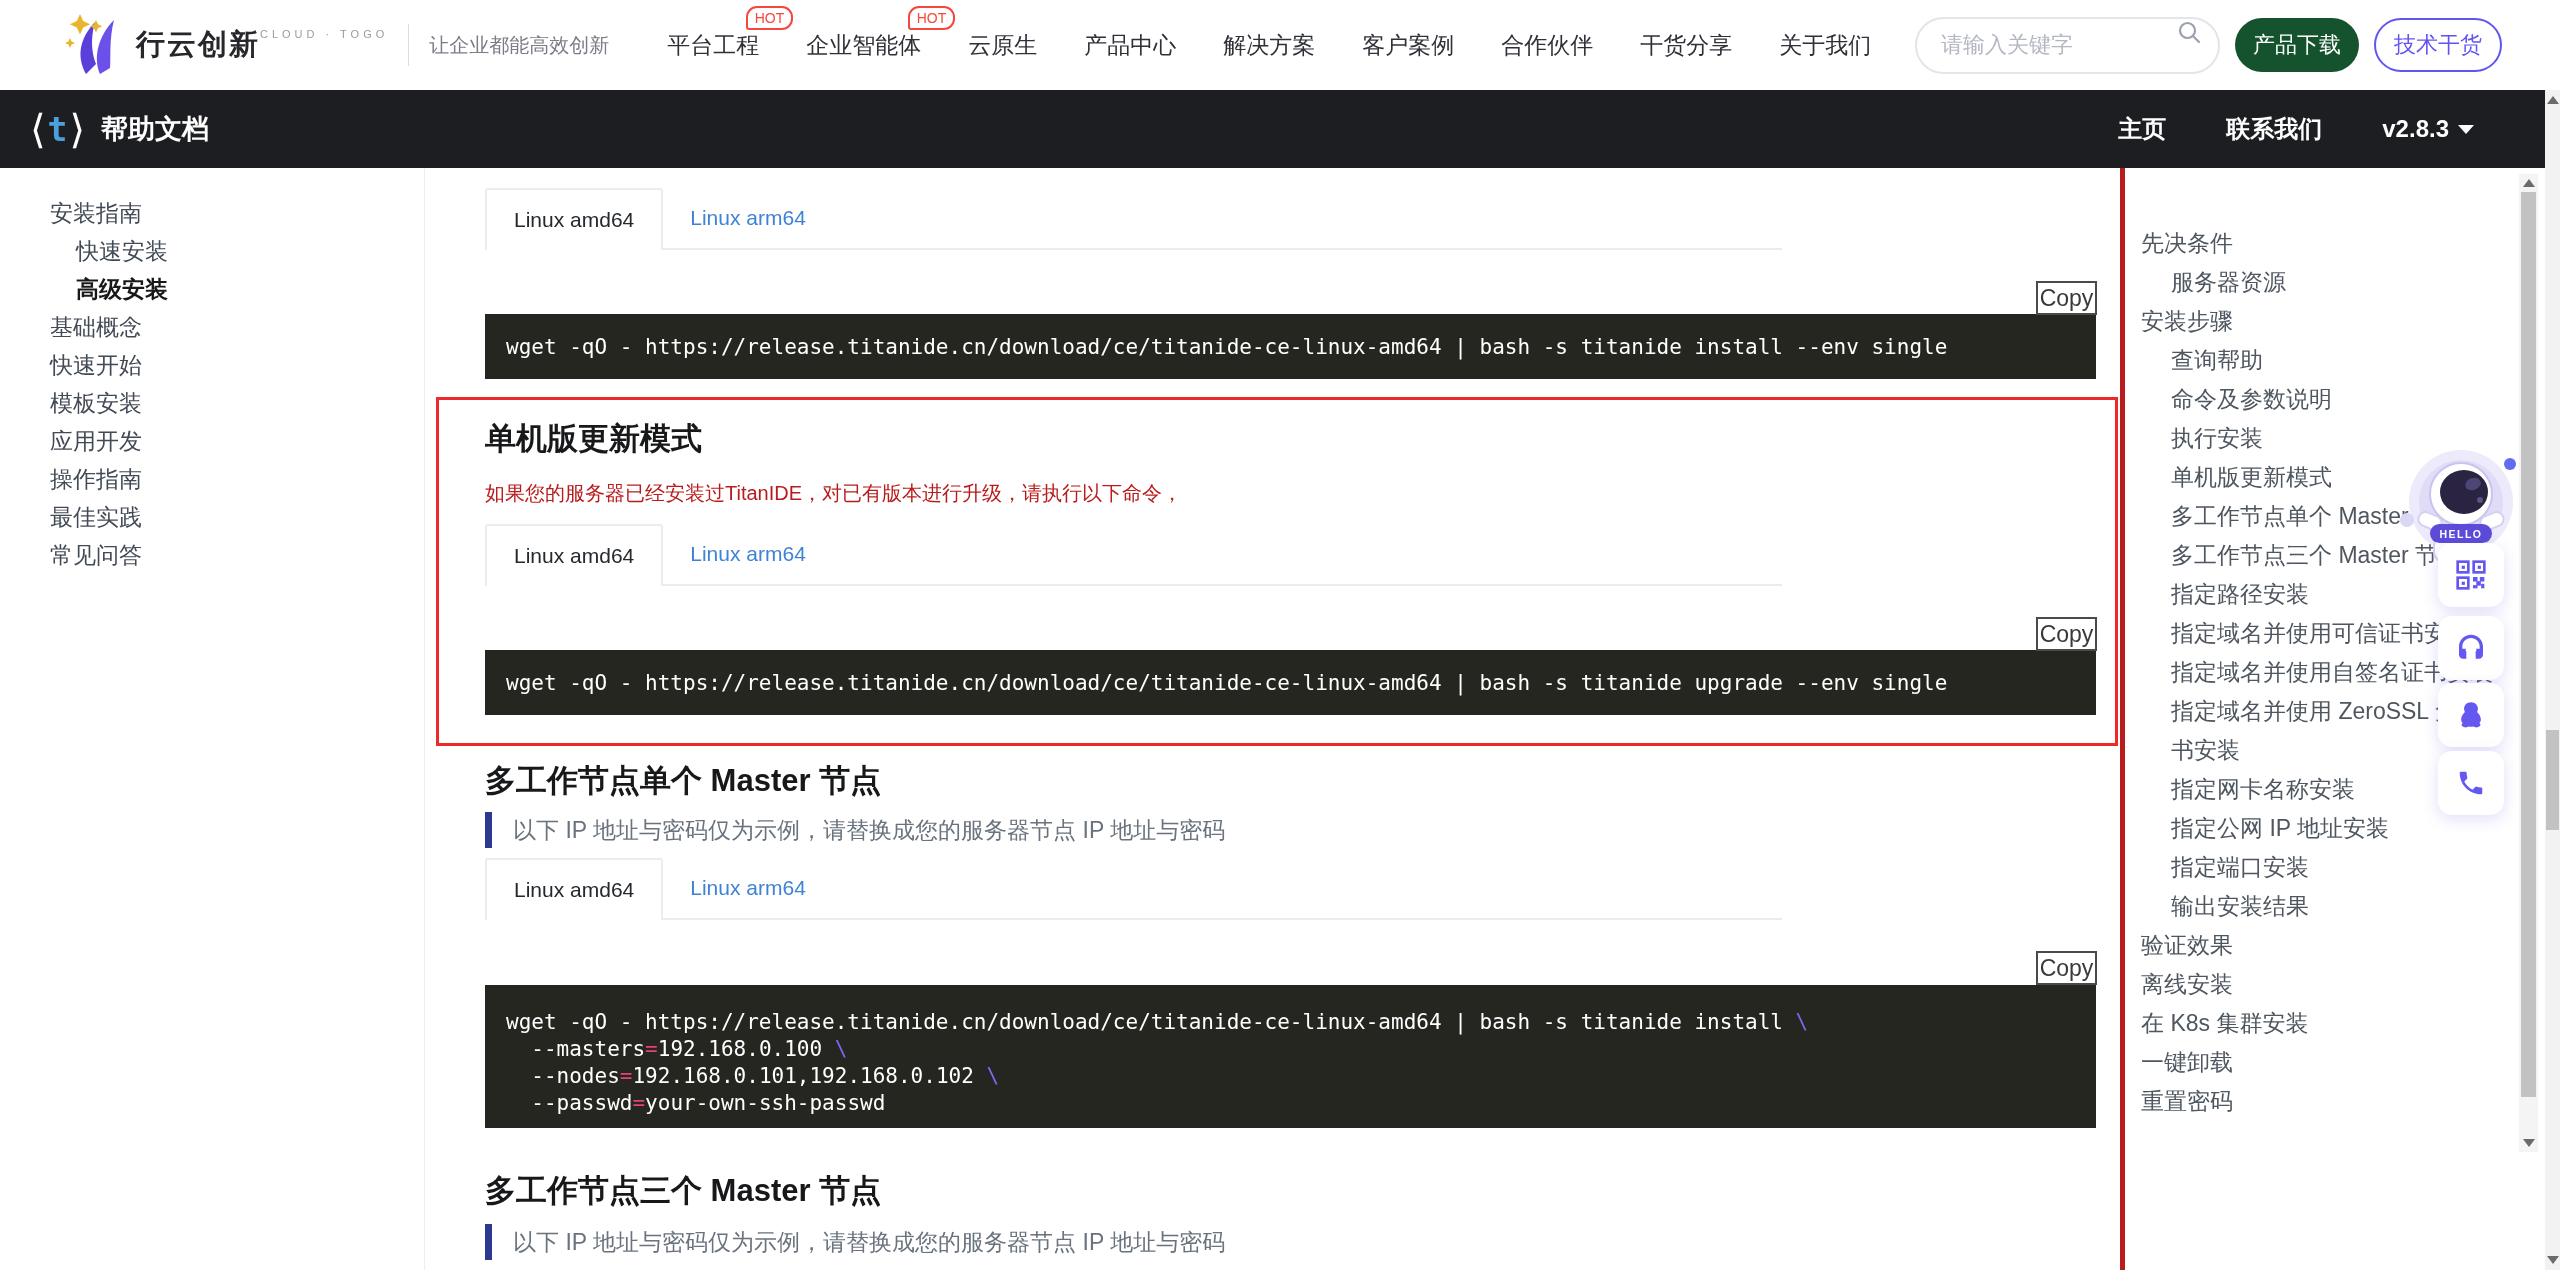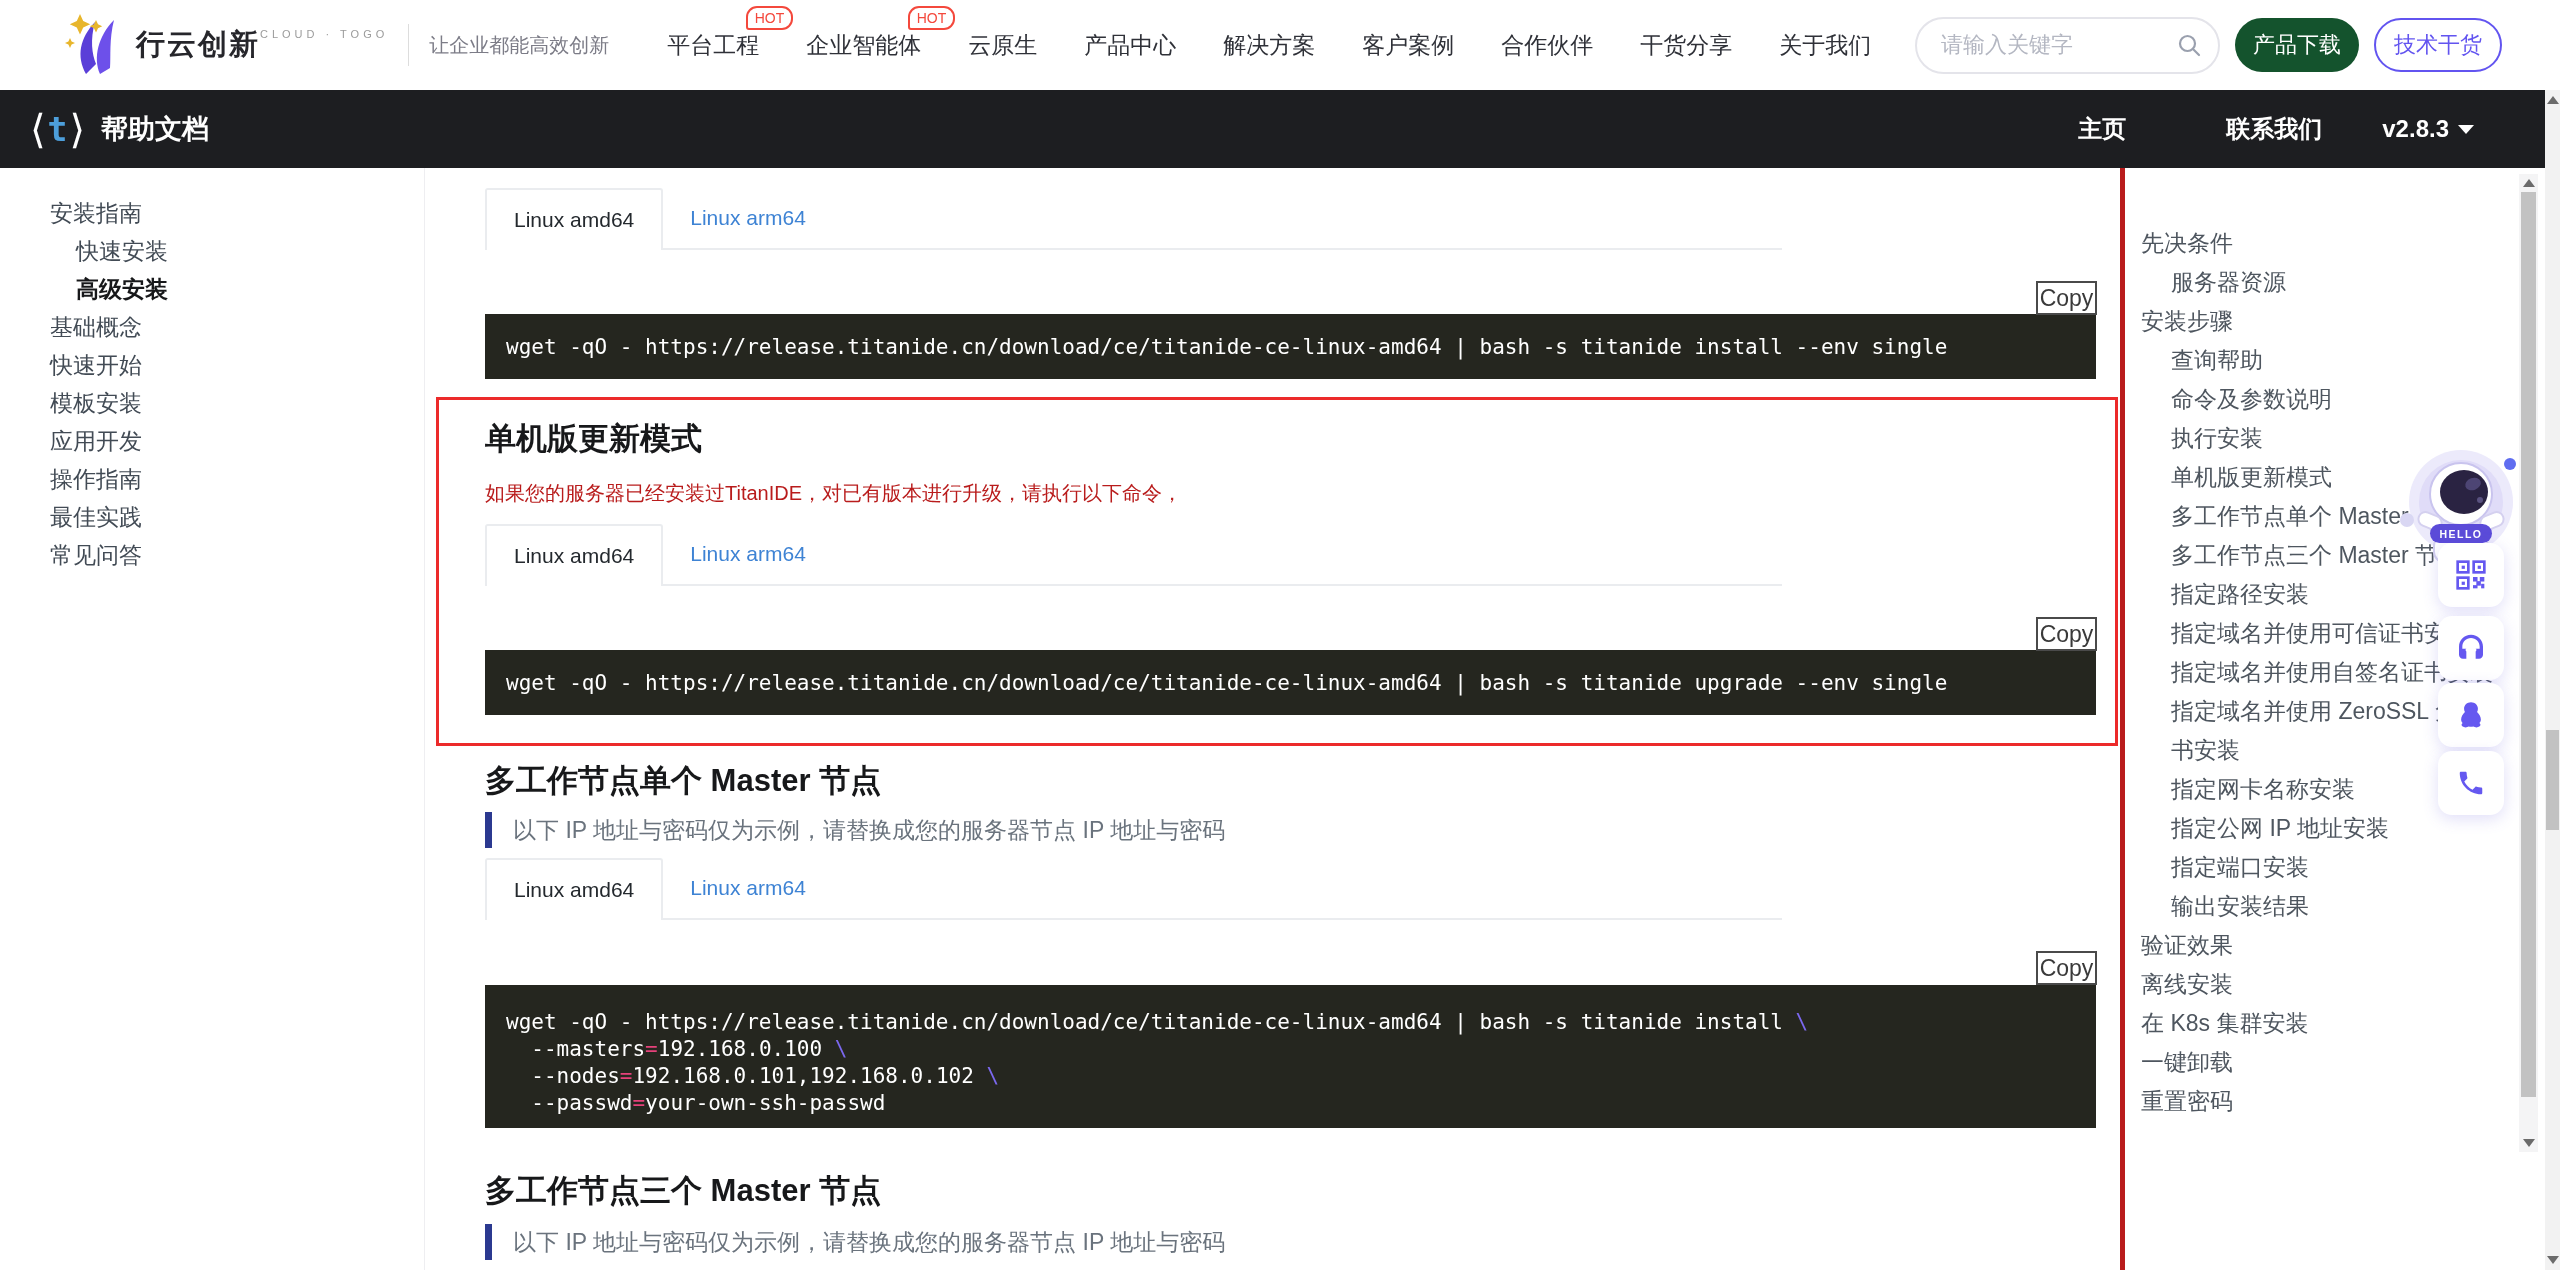--- a/index.html
+++ b/index.html
@@ -15,39 +15,39 @@
   .brand-sub { font-size:11px; color:#9b9b9b; letter-spacing:4px; margin-top:3px; }
   .vdivider { width:1px; height:42px; background:#ddd; margin:0 20px; }
   .tagline { font-size:20px; color:#7c7c87; }
   .nav-items { display:flex; gap:47px; margin-left:58px; }
   .nav-item { position:relative; font-size:23px; color:#2f3138; white-space:nowrap; cursor:pointer; }
   .hot-badge { position:absolute; top:-24px; right:-34px; font-size:14px; font-weight:400;
     color:#f4483c; border:2px solid #f4483c; border-radius:11px 11px 11px 3px;
     padding:0 7px; line-height:20px; background:#fff; }
   .nav-right { margin-left:auto; display:flex; align-items:center; gap:15px; }
   .search-pill { width:305px; height:57px; border:2px solid #e4e4ea; border-radius:29px;
-    display:flex; align-items:center; padding:0 16px 0 24px; background:#fff; }
+    display:flex; padding:0 16px 0 24px; background:#fff; }
   .search-pill input { border:0; outline:0; flex:1; font-size:22px; color:#333; min-width:0;
     font-family:inherit; background:transparent; }
   .search-pill input::placeholder { color:#b4b7c2; }
   .btn { height:54px; min-width:118px; border-radius:27px; font-size:22px; display:flex;
     align-items:center; justify-content:center; cursor:pointer; padding:0 18px; white-space:nowrap; }
   .btn-primary { background:#14532d; color:#fff; border:0; }
   .btn-outline { background:#fff; color:#6254f0; border:2px solid #6254f0; }
 
   
   .docbar { position:absolute; left:0; top:90px; width:2560px; height:78px; background:#1d1e21;
     display:flex; align-items:center; padding:0 86px 0 30px; z-index:4; }
   .doc-logo { display:flex; align-items:center; font-weight:400; }
   .doc-logo .br { color:#fff; font-size:40px; line-height:1; font-weight:300; }
   .doc-logo .tt { color:#4d9fdb; font-size:33px; font-weight:600; margin:0 2px;
     font-family:"DejaVu Sans Mono",monospace; }
   .doc-title { font-size:27px; font-weight:700; color:#fff; margin-left:16px; }
   .docbar-right { margin-left:auto; display:flex; align-items:center; gap:60px; }
-  .docbar-link { font-size:24px; font-weight:700; color:#fff; cursor:pointer;margin-left:40px; }
+  .docbar-link { font-size:24px; font-weight:700; color:#fff; cursor:pointer; }
   .version { font-size:24px; font-weight:700; color:#fff; display:flex; align-items:center;
     gap:9px; cursor:pointer; }
   .caret-down { width:0; height:0; border-left:8px solid transparent;
     border-right:8px solid transparent; border-top:9px solid #fff; }
 
   
   .sidebar { position:absolute; left:0; top:168px; width:425px; height:1102px;
     border-right:1px solid #eeeef1; padding-top:26px; background:#fff; }
   .side-item { height:38px; line-height:38px; font-size:23px; color:#424b55; cursor:pointer;
     white-space:nowrap; }

